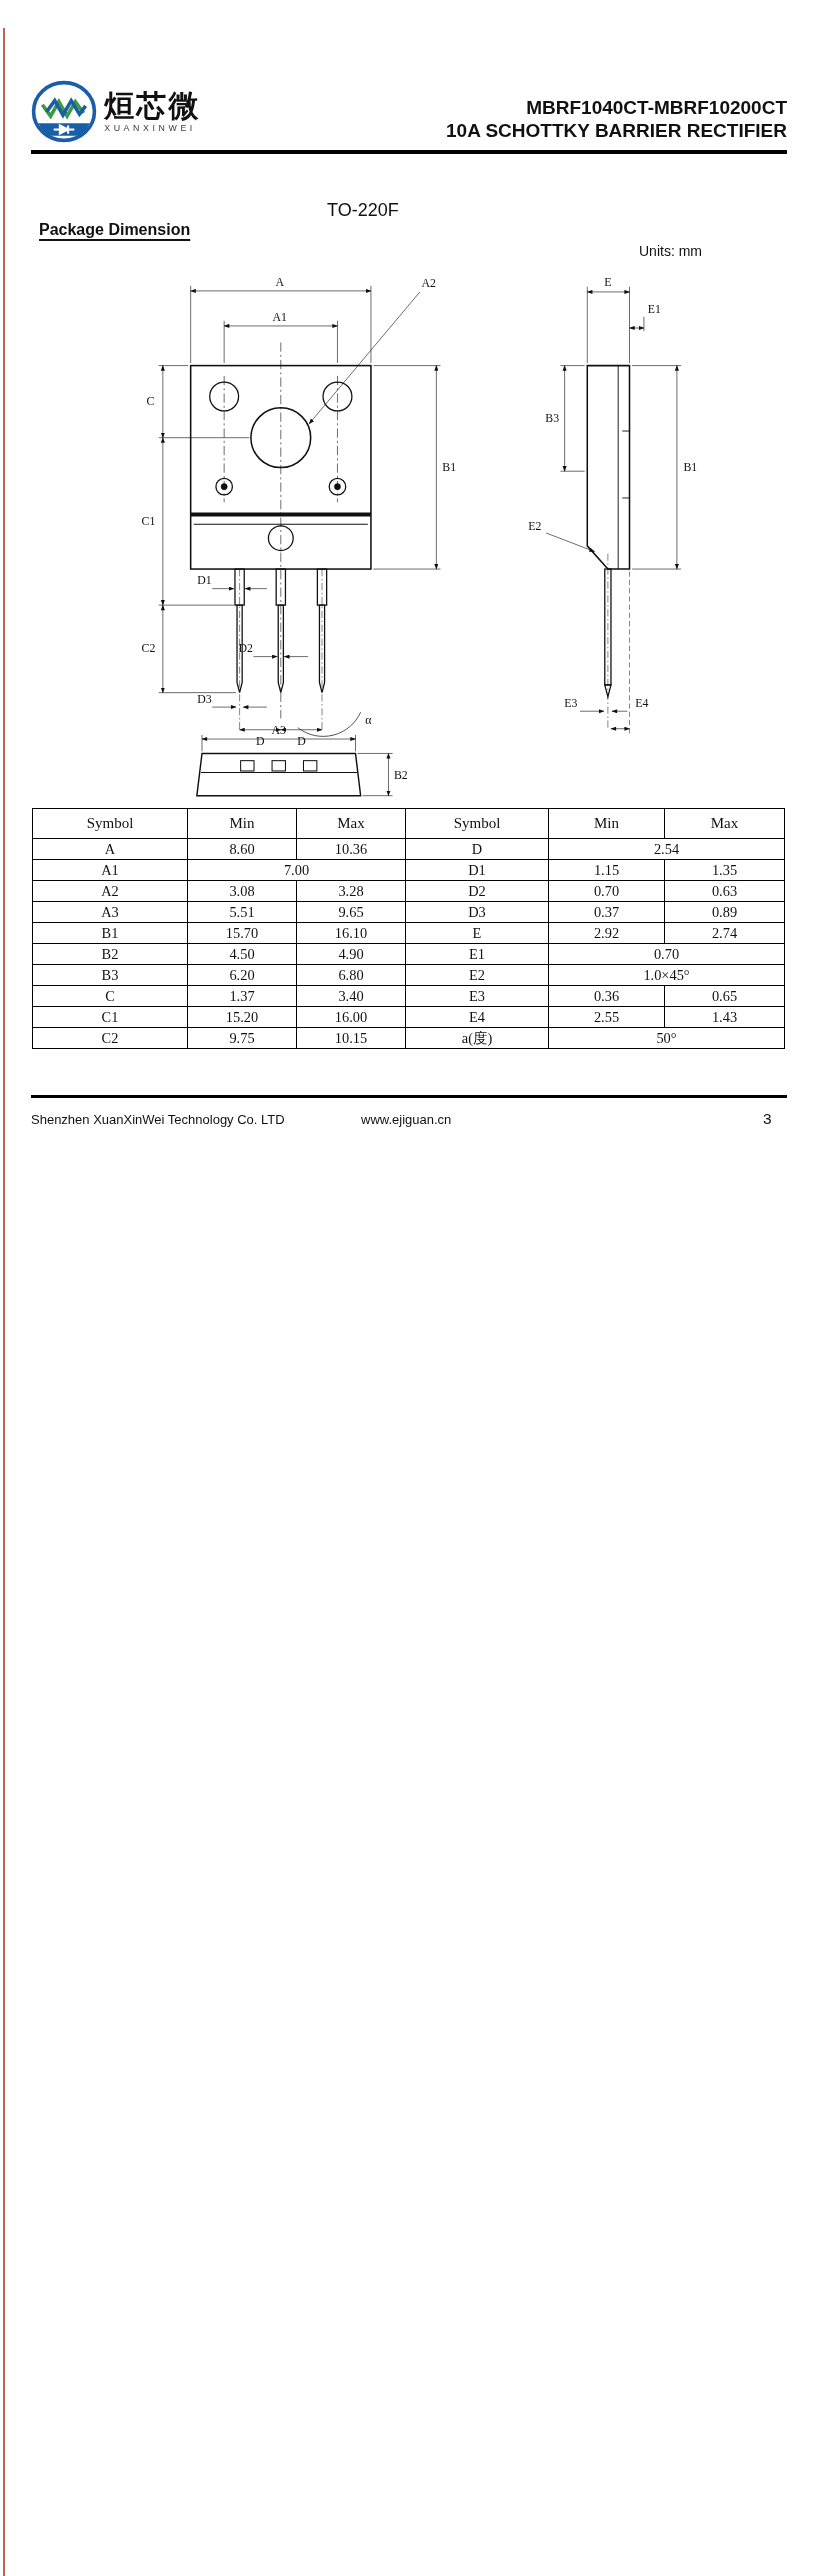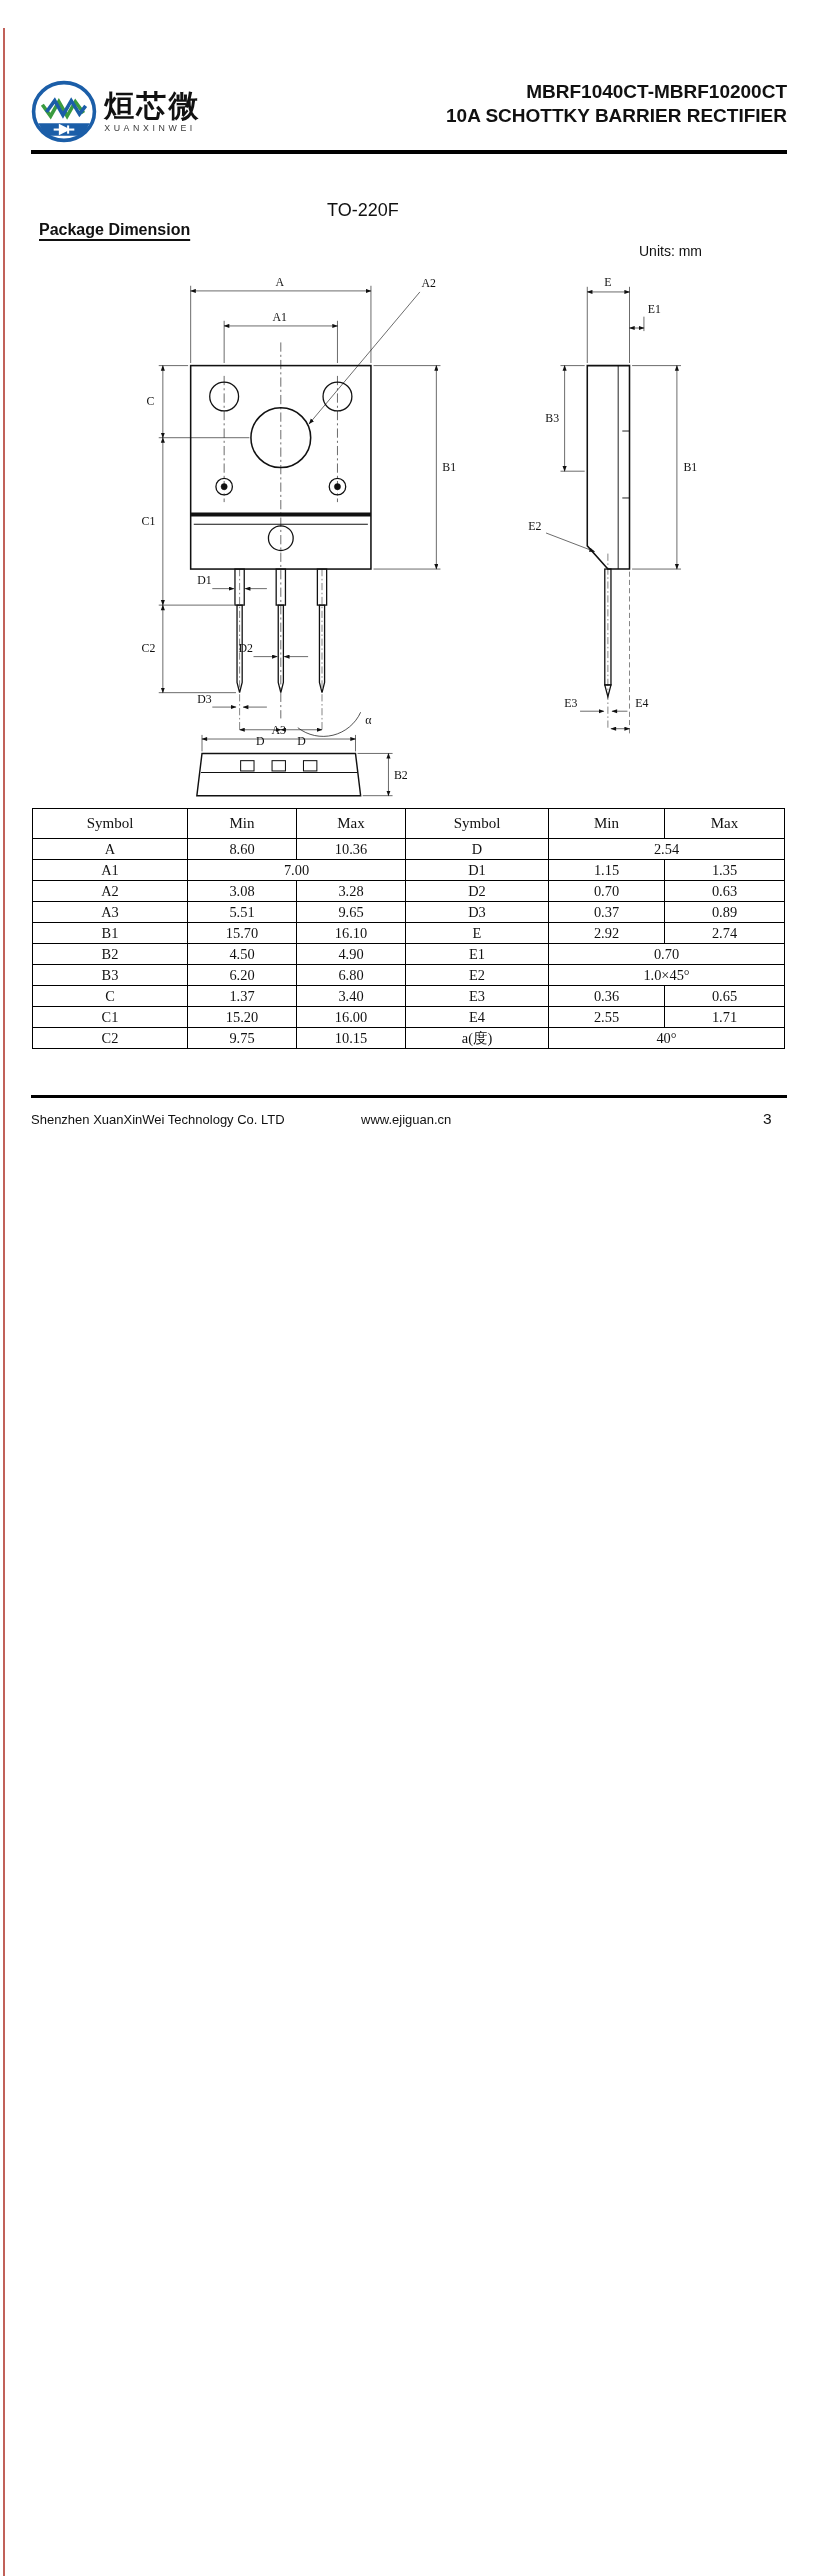--- a/index.html
+++ b/index.html
@@ -4,21 +4,21 @@
 <style>
   html,body{margin:0;padding:0;background:#ffffff;}
   body{width:818px;font-family:"Liberation Sans", sans-serif;color:#111;}
   .doc{position:relative;width:818px;height:3470px;background:#fff;overflow:hidden;}
   .scanline{position:absolute;left:3.1px;top:28px;height:3096px;width:1.5px;background:#b23a2f;opacity:.8;z-index:6;}
   .page{position:absolute;left:0;width:818px;height:1157px;background:#fff;}
   .pg1{top:0;} .pg2{top:2245;} .pg3{top:4490;}
 
   
   .hdr{position:absolute;left:31px;right:31px;}
-  .hdrrow{display:flex;justify-content:space-between;}
+  .hdrrow{display:flex;justify-content:space-between;align-items:flex-end;}
   .logo{display:flex;align-items:center;gap:7.2px;}
   .logotxt .zh{font-size:30px;font-weight:bold;letter-spacing:2.1px;line-height:1.05;}
   .logotxt .en{font-size:8.8px;letter-spacing:3.6px;color:#3a3a3a;margin-top:1px;}
   .titles{text-align:right;}
   .titles .t1{font-size:19px;font-weight:bold;line-height:1.25;}
   .titles .t2{font-size:19px;font-weight:bold;line-height:1.25;}
   .rule{height:3.6px;background:#000;margin-top:7.2px;}
 
   
   .pfoot{position:absolute;left:31px;right:31px;}
@@ -924,28 +924,28 @@
             <td>E3</td>
             <td>0.36</td>
             <td>0.65</td>
           </tr>
     <tr>
             <td>C1</td>
             <td>15.20</td>
             <td>16.00</td>
             <td>E4</td>
             <td>2.55</td>
-            <td>1.71</td>
+            <td>1.43</td>
           </tr>
     <tr>
             <td>C2</td>
             <td>9.75</td>
             <td>10.15</td>
             <td>a(度)</td>
-            <td colspan="2">40°</td>
+            <td colspan="2">50°</td>
           </tr>
   </tbody>
       </table>
 
   <div class="pfoot" style="top:1095px;">
     <div class="frule"></div>
     <div class="frow">
       <div class="co">Shenzhen XuanXinWei Technology Co. LTD</div>
       <div class="url">www.ejiguan.cn</div>
       <div class="pno">3</div>

